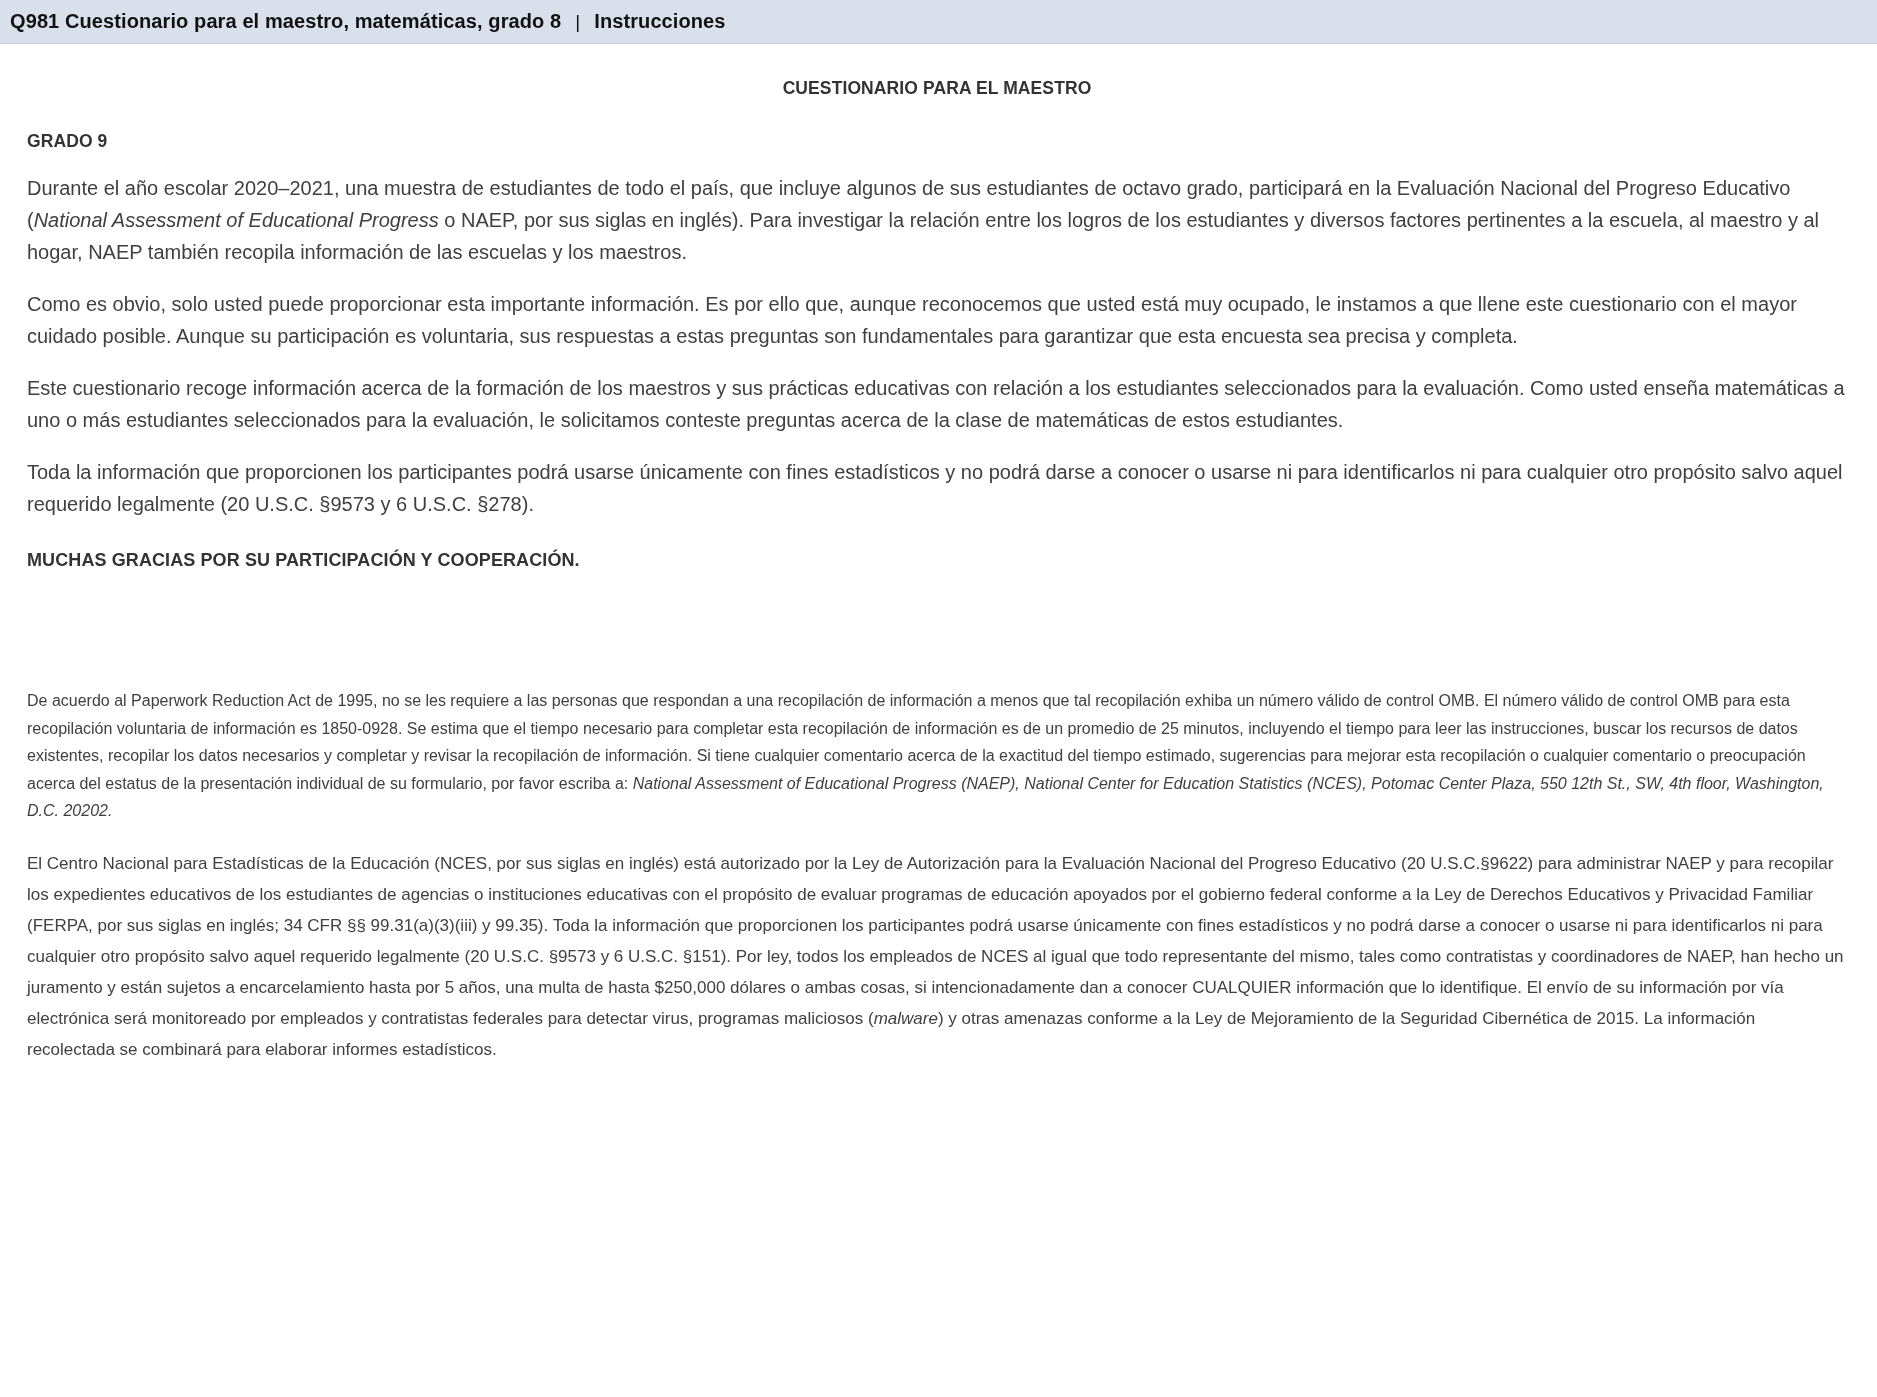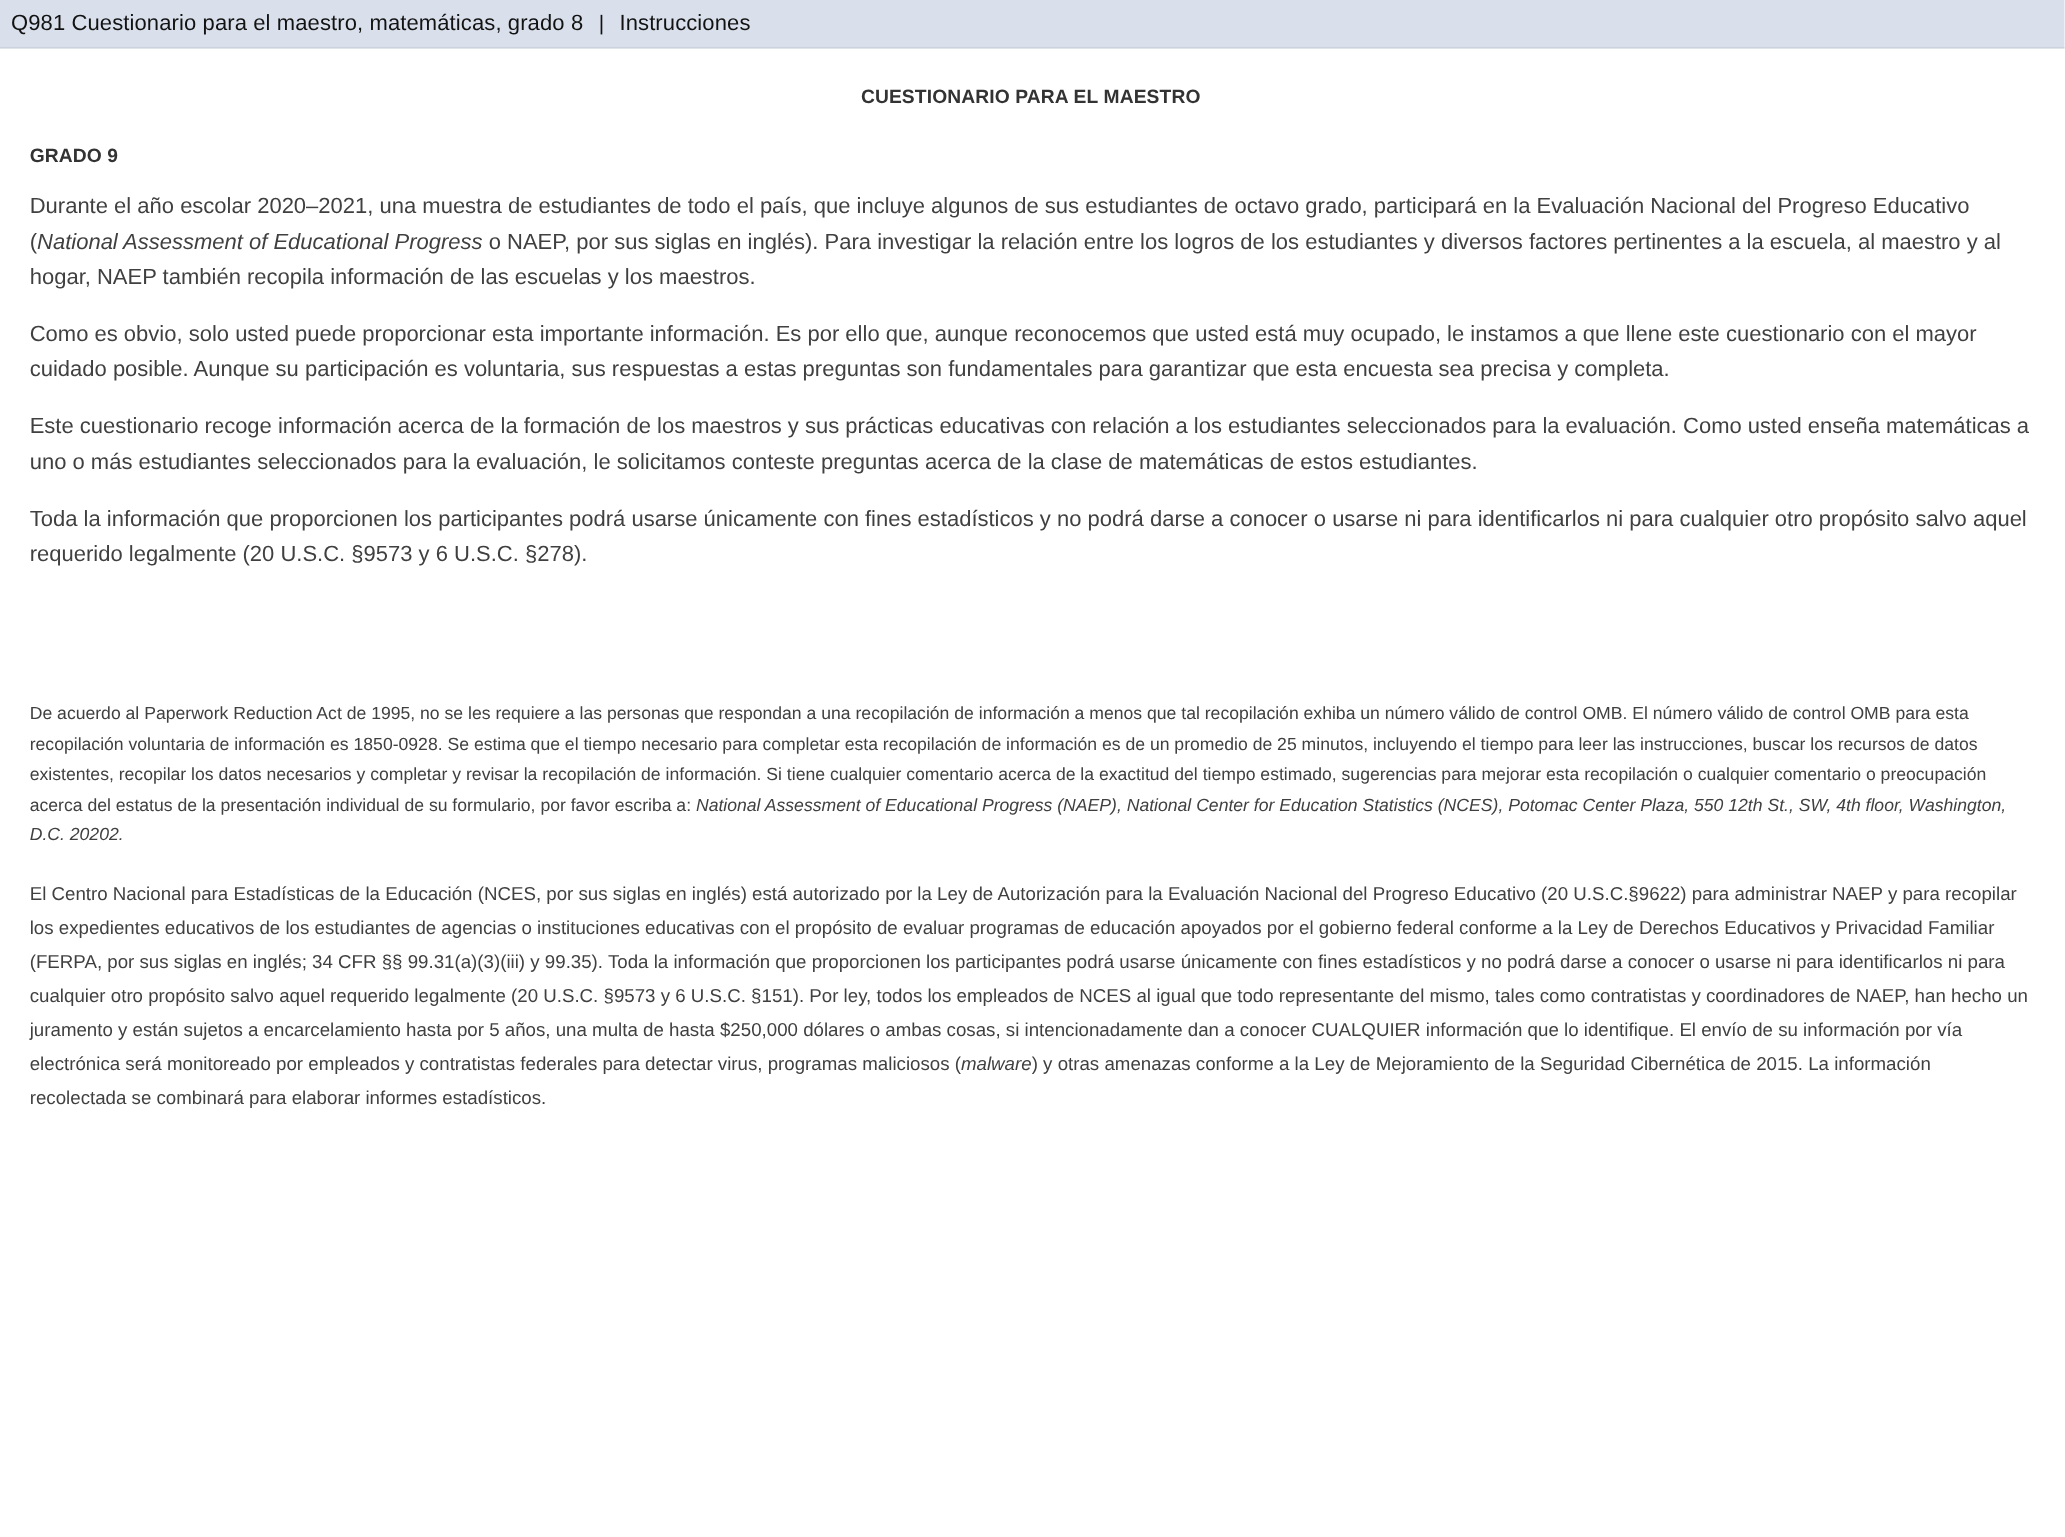--- a/index.html
+++ b/index.html
@@ -26,21 +26,21 @@
     height: 44px;
     background: var(--header-bg);
     border-bottom: 1px solid var(--header-border);
     display: flex;
     align-items: center;
     padding: 0 10px;
   }
   .titlebar .title,
   .titlebar .section {
     font-size: 20px;
-    font-weight: 400;
+    font-weight: 700;
     color: var(--header-text);
     letter-spacing: 0.1px;
     white-space: nowrap;
   }
   .titlebar .sep {
     font-size: 19px;
     font-weight: 400;
     color: var(--header-text);
     margin: 0 14px;
   }
@@ -107,20 +107,21 @@
     <div class="doc-heading h-grade">GRADO 9</div>
 
     <p class="body-p"><span>Durante el año escolar 2020–2021, una muestra de estudiantes de todo el país, que incluye algunos de sus estudiantes de octavo grado, participará en la Evaluación Nacional del Progreso Educativo (</span><i>National Assessment of Educational Progress</i><span> o NAEP, por sus siglas en inglés). Para investigar la relación entre los logros de los estudiantes y diversos factores pertinentes a la escuela, al maestro y al hogar, NAEP también recopila información de las escuelas y los maestros.</span></p>
 
     <p class="body-p">Como es obvio, solo usted puede proporcionar esta importante información. Es por ello que, aunque reconocemos que usted está muy ocupado, le instamos a que llene este cuestionario con el mayor cuidado posible. Aunque su participación es voluntaria, sus respuestas a estas preguntas son fundamentales para garantizar que esta encuesta sea precisa y completa.</p>
 
     <p class="body-p">Este cuestionario recoge información acerca de la formación de los maestros y sus prácticas educativas con relación a los estudiantes seleccionados para la evaluación. Como usted enseña matemáticas a uno o más estudiantes seleccionados para la evaluación, le solicitamos conteste preguntas acerca de la clase de matemáticas de estos estudiantes.</p>
 
     <p class="body-p">Toda la información que proporcionen los participantes podrá usarse únicamente con fines estadísticos y no podrá darse a conocer o usarse ni para identificarlos ni para cualquier otro propósito salvo aquel requerido legalmente (20 U.S.C. §9573 y 6 U.S.C. §278).</p>
 
+    <div class="doc-heading h-thanks">MUCHAS GRACIAS POR SU PARTICIPACIÓN Y COOPERACIÓN.</div>
 
     <p class="fine-print"><span>De acuerdo al Paperwork Reduction Act de 1995, no se les requiere a las personas que respondan a una recopilación de información a menos que tal recopilación exhiba un número válido de control OMB. El número válido de control OMB para esta recopilación voluntaria de información es 1850-0928. Se estima que el tiempo necesario para completar esta recopilación de información es de un promedio de 25 minutos, incluyendo el tiempo para leer las instrucciones, buscar los recursos de datos existentes, recopilar los datos necesarios y completar y revisar la recopilación de información. Si tiene cualquier comentario acerca de la exactitud del tiempo estimado, sugerencias para mejorar esta recopilación o cualquier comentario o preocupación acerca del estatus de la presentación individual de su formulario, por favor escriba a: </span><i>National Assessment of Educational Progress (NAEP), National Center for Education Statistics (NCES), Potomac Center Plaza, 550 12th St., SW, 4th floor, Washington, D.C. 20202.</i></p>
 
 
     <p class="legal-p"><span>El Centro Nacional para Estadísticas de la Educación (NCES, por sus siglas en inglés) está autorizado por la Ley de Autorización para la Evaluación Nacional del Progreso Educativo (20 U.S.C.§9622) para administrar NAEP y para recopilar los expedientes educativos de los estudiantes de agencias o instituciones educativas con el propósito de evaluar programas de educación apoyados por el gobierno federal conforme a la Ley de Derechos Educativos y Privacidad Familiar (FERPA, por sus siglas en inglés; 34 CFR §§ 99.31(a)(3)(iii) y 99.35). Toda la información que proporcionen los participantes podrá usarse únicamente con fines estadísticos y no podrá darse a conocer o usarse ni para identificarlos ni para cualquier otro propósito salvo aquel requerido legalmente (20 U.S.C. §9573 y 6 U.S.C. §151). Por ley, todos los empleados de NCES al igual que todo representante del mismo, tales como contratistas y coordinadores de NAEP, han hecho un juramento y están sujetos a encarcelamiento hasta por 5 años, una multa de hasta $250,000 dólares o ambas cosas, si intencionadamente dan a conocer CUALQUIER información que lo identifique. El envío de su información por vía electrónica será monitoreado por empleados y contratistas federales para detectar virus, programas maliciosos (</span><i>malware</i><span>) y otras amenazas conforme a la Ley de Mejoramiento de la Seguridad Cibernética de 2015. La información recolectada se combinará para elaborar informes estadísticos.</span></p>
 
   </div>
 </div>
 
 </body></html>

